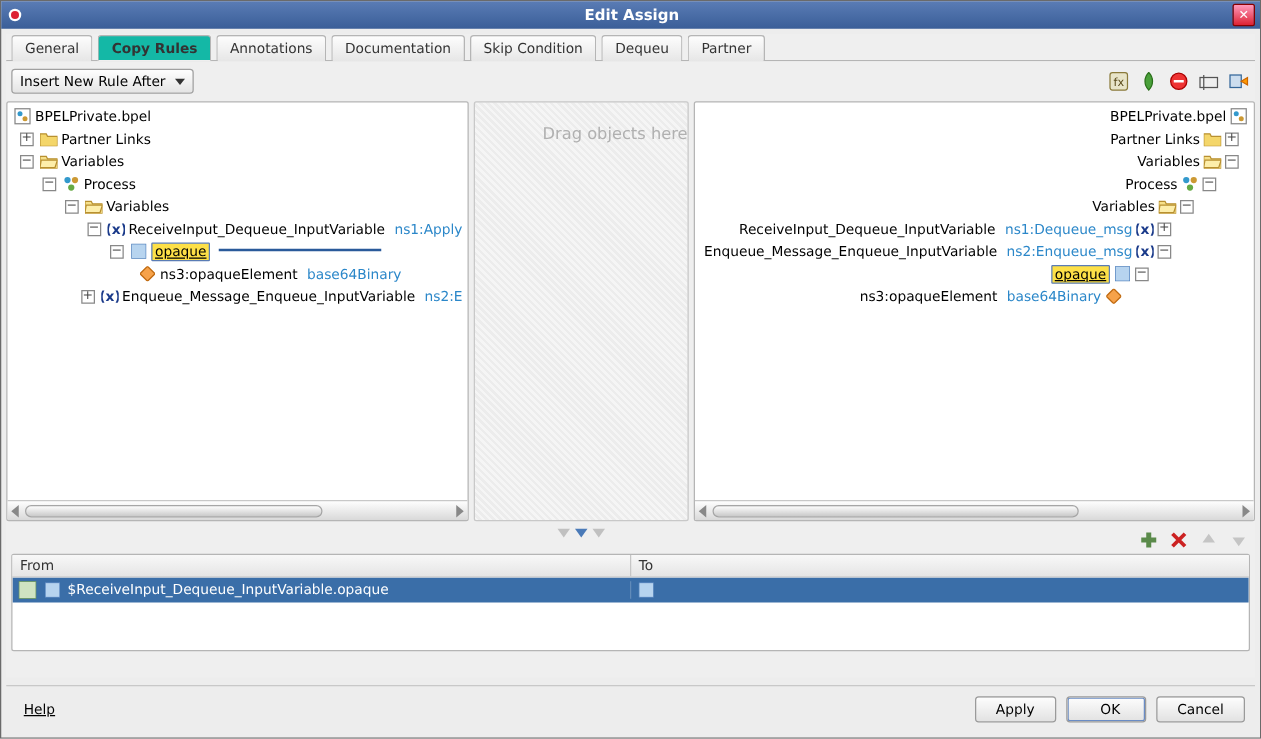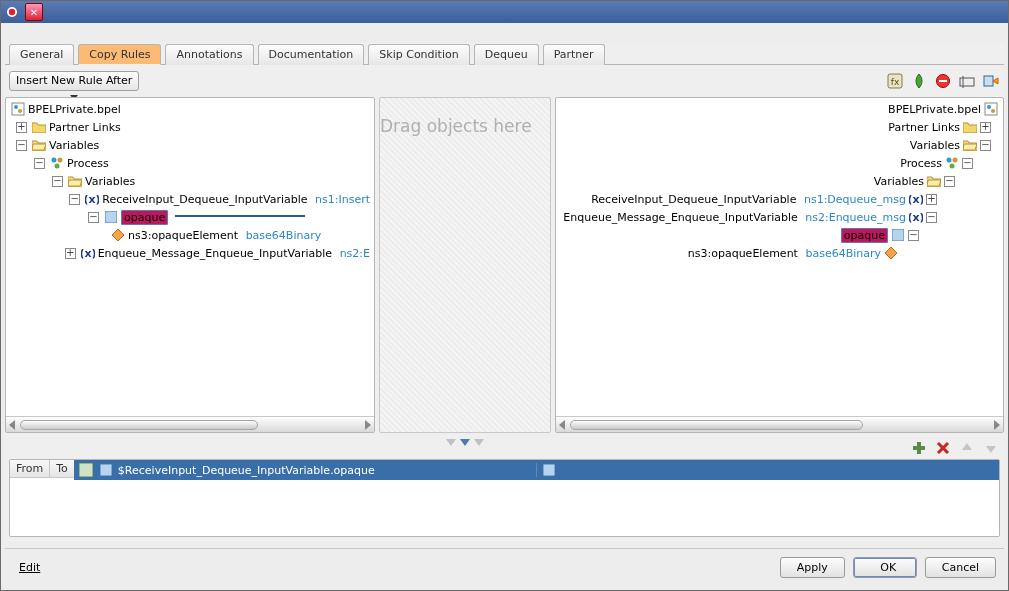--- a/index.html
+++ b/index.html
@@ -2,88 +2,89 @@
 <html><head>
 <meta charset="utf-8">
 <style>
   * { box-sizing: border-box; font-family: "DejaVu Sans", "Liberation Sans", Arial, sans-serif; }
   body { margin:0; background:#ededed; font-size:11px; color:#000; }
   .window { width:1009px; height:591px; background:#ededed; display:flex; flex-direction:column; border:1px solid #6a6a6a;}
   .titlebar { height:22px; background:linear-gradient(#5a7cb5,#3a5e98); color:#fff; display:flex; align-items:center; padding:0 4px; font-size:12px; }
   .titlebar .oracle-icon { width:14px; height:14px; margin-right:6px; display:flex; align-items:center; justify-content:center;}
   .titlebar .title { flex:1; text-align:center; font-weight:bold;}
   .titlebar .close-btn { width:18px; height:18px; background:linear-gradient(#f9b,#d23); border:1px solid #800; border-radius:2px; display:flex; align-items:center; justify-content:center; color:#fff; font-weight:bold; font-size:10px; cursor:pointer;}
-  .content { flex:1; display:flex; flex-direction:column; padding:4px; gap:0;margin-top:16px;}
+  .content { flex:1; display:flex; flex-direction:column; padding:4px; gap:0;}
   .tabs { display:flex; height:22px; border-bottom:1px solid #b5b5b5; background:#efefef; padding-left:4px; gap:4px; }
   .tab { padding:3px 10px 0 10px; border:1px solid #b5b5b5; border-bottom:none; border-radius:3px 3px 0 0; background:linear-gradient(#fdfdfd,#e6e6e6); cursor:pointer; color:#333; position:relative; top:1px;}
-  .tab.active { background:#fdba74; font-weight:normal; border-bottom:1px solid #efefef;text-align:center; }
+  .tab.active { background:#14b8a6; font-weight:bold; border-bottom:1px solid #efefef;text-align:center; }
   .toolbar-row { display:flex; align-items:center; padding:6px 4px; gap:6px;}
-  .dropdown-btn { border:1px solid #a0a0a0; border-radius:3px; background:linear-gradient(#fefefe,#e4e4e4); padding:2px 6px; display:flex; align-items:center; gap:8px; cursor:pointer; height:20px;flex-direction:column;}
+  .dropdown-btn { border:1px solid #a0a0a0; border-radius:3px; background:linear-gradient(#fefefe,#e4e4e4); padding:2px 6px; display:flex; align-items:center; gap:8px; cursor:pointer; height:20px;}
   .dropdown-btn .caret{ width:0;height:0;border-left:4px solid transparent;border-right:4px solid transparent;border-top:5px solid #333;}
   .spacer{flex:1;}
   .icon-btn { width:18px; height:18px; display:flex; align-items:center; justify-content:center; cursor:pointer;}
   .body-area { flex:1; display:flex; flex-direction:column; background:#efefef; min-height:0;}
   .trees-row { display:flex; gap:4px; height:336px; }
   .tree-panel { border:1px solid #b5b5b5; background:#fff; overflow:hidden; position:relative; display:flex; flex-direction:column; border-radius:2px;}
   .left-tree { flex:0 0 370px; }
-  .middle-drop { flex:0 0 172px; background:repeating-linear-gradient(45deg,#f5f5f5,#f5f5f5 2px,#ececec 2px,#ececec 4px); border:1px solid #c8c8c8; display:flex; align-items:flex-start; justify-content:flex-start; color:#b0b0b0; font-size:17px; padding-top:18px; border-radius:2px; position:relative;}
+  .middle-drop { flex:0 0 172px; background:repeating-linear-gradient(45deg,#f5f5f5,#f5f5f5 2px,#ececec 2px,#ececec 4px); border:1px solid #c8c8c8; display:flex; align-items:flex-start; justify-content:flex-end; color:#b0b0b0; font-size:13px; padding-top:18px; border-radius:2px; position:relative;}
   .right-tree { flex:1; }
   .tree-content { flex:1; overflow:auto; padding:2px 4px 2px 4px; position:relative;}
   .tree-content.right { direction:ltr; }
   .hscroll { height:16px; background:linear-gradient(#fefefe,#d9d9d9); border-top:1px solid #c8c8c8; display:flex; align-items:center; padding:0 14px; position:relative;}
   .hscroll::before,.hscroll::after{content:"";position:absolute;top:3px;width:0;height:0;border-top:5px solid transparent;border-bottom:5px solid transparent;}
   .hscroll::before{left:3px;border-right:6px solid #888;}
   .hscroll::after{right:3px;border-left:6px solid #888;}
   .hscroll .thumb{height:10px;background:linear-gradient(#fdfdfd,#c9c9c9);border:1px solid #a6a6a6;border-radius:6px;width:70%;}
   .node { display:flex; align-items:center; height:18px; white-space:nowrap; gap:2px;}
   .node.right { justify-content:flex-end; }
   .toggle { width:11px;height:11px;border:1px solid #888; font-size:10px; line-height:8px; text-align:center; color:#444; background:#fff; cursor:pointer; margin-right:2px; flex:none;}
   .indent { display:inline-block; }
   .lbl { color:#000;text-align:right; }
   .type { color:#2b87c9; }
-  .sel { background:#be185d; border:1px solid #5a7cb5; padding:0 2px; border-radius:1px;}
+  .sel { background:#fde047; border:1px solid #5a7cb5; padding:0 2px; border-radius:1px;text-decoration:underline;}
   .ficon{width:16px;height:14px;display:inline-flex;align-items:center;justify-content:center;flex:none;}
   
   .wire-overlay{position:absolute; inset:0; pointer-events:none;}
   
   .mid-pager{position:absolute; bottom:-14px; left:50%; transform:translateX(-50%); display:flex; gap:4px;}
   .tri{width:0;height:0;border-left:5px solid transparent;border-right:5px solid transparent;}
   .tri.down{border-top:7px solid #4a7ab8;}
   .tri.downg{border-top:7px solid #c0c0c0;}
   
   .side-handle{position:absolute;top:50%;transform:translateY(-50%);width:8px;height:24px;display:flex;flex-direction:column;justify-content:space-between;align-items:center;}
   .side-handle.left{right:-8px;}
   .side-handle.right{left:-8px;}
   
   .rules-actions{display:flex;justify-content:flex-end;gap:6px;padding:6px 4px 2px 4px;}
-  .rules-table{border:1px solid #b5b5b5;background:#fff;height:78px;display:flex;flex-direction:row;border-radius:2px; margin:0 4px;}
+  .rules-table{border:1px solid #b5b5b5;background:#fff;height:78px;display:flex;flex-direction:column;border-radius:2px; margin:0 4px;}
   .rules-head{display:flex;background:linear-gradient(#f8f8f8,#e5e5e5);border-bottom:1px solid #c6c6c6;height:18px;}
   .rules-head div{flex:1;padding:2px 6px;border-right:1px solid #c6c6c6;color:#333;}
   .rules-head div:last-child{border-right:none;}
   .rules-body{flex:1;overflow:auto;}
   .rules-row{display:flex;height:20px;align-items:center;background:#3a6ea8;color:#fff;}
-  .rules-row .cell{flex:1;display:flex;align-items:center;gap:4px;padding:0 4px;border-right:1px solid rgba(255,255,255,.2);}
+  .rules-row .cell{flex:1;display:flex;gap:4px;padding:0 4px;border-right:1px solid rgba(255,255,255,.2);}
   .rules-row .cell:last-child{border-right:none;}
   .footer{display:flex;align-items:center;padding:8px 8px;gap:8px;border-top:1px solid #c8c8c8;margin-top:6px;}
   .btn{border:1px solid #9a9a9a;border-radius:3px;background:linear-gradient(#fdfdfd,#e2e2e2);padding:3px 16px;cursor:pointer;min-width:64px;text-align:center;}
   .btn.default{box-shadow:0 0 0 1px #6a8cc5 inset;padding-left:23px;}
   a.help{color:#000;text-decoration:underline;cursor:pointer;padding:3px 6px;}
   svg{display:block;}
 </style>
 </head>
 <body>
 
 <div class="window">
   <div class="titlebar">
     <span class="oracle-icon">
       <svg width="14" height="14">
           <circle cx="7" cy="7" r="5" fill="#fff"></circle>
           <circle cx="7" cy="7" r="3.2" fill="#d23"></circle>
         </svg>
     </span>
+    <span class="title">Edit Assign</span>
     <span class="close-btn">✕</span>
   </div>
 
   <div class="content">
     <div class="tabs">
       <div class="tab">General</div>
       <div class="tab active">Copy Rules</div>
       <div class="tab">Annotations</div>
       <div class="tab">Documentation</div>
       <div class="tab">Skip Condition</div>
@@ -184,21 +185,21 @@
                     <path d="M0 2h5l1 2h8v8H0z" fill="#f6e08a" stroke="#b89030"></path>
                     <path d="M1 5h13l-2 6H0z" fill="#fdeeaa" stroke="#b89030"></path>
                   </svg>
                 </span>
                 <span class="lbl">Variables</span>
               </div>
             <div class="node"><span class="indent" style="width:58px"></span><span class="toggle">−</span><span class="ficon">
                   <svg width="14" height="14">
                     <text x="7" y="11" text-anchor="middle" font-size="11" font-weight="bold" fill="#1a3a8a">(x)</text>
                   </svg>
-                </span><span class="lbl">ReceiveInput_Dequeue_InputVariable</span>&nbsp;<span class="type">ns1:Insert</span></div>
+                </span><span class="lbl">ReceiveInput_Dequeue_InputVariable</span>&nbsp;<span class="type">ns1:Apply</span></div>
             <div class="node" id="left-opaque">
                 <span class="indent" style="width:76px"></span>
                 <span class="toggle">−</span>
                 <span class="ficon">
                   <svg width="12" height="12">
                     <rect x="0" y="0" width="12" height="12" fill="#b7d4ef" stroke="#4a7ab8"></rect>
                   </svg>
                 </span>
                 <span class="sel">opaque</span>
               </div>
@@ -371,20 +372,20 @@
                     <rect width="12" height="12" fill="#b7d4ef" stroke="#4a7ab8"></rect>
                   </svg>
                 </span>
             </div>
           </div>
         </div>
       </div>
     </div>
 
     <div class="footer">
-      <a class="help">Edit</a>
+      <a class="help">Help</a>
       <span class="spacer"></span>
       <div class="btn">Apply</div>
       <div class="btn default">OK</div>
       <div class="btn">Cancel</div>
     </div>
   </div>
 </div>
 
 </body></html>

